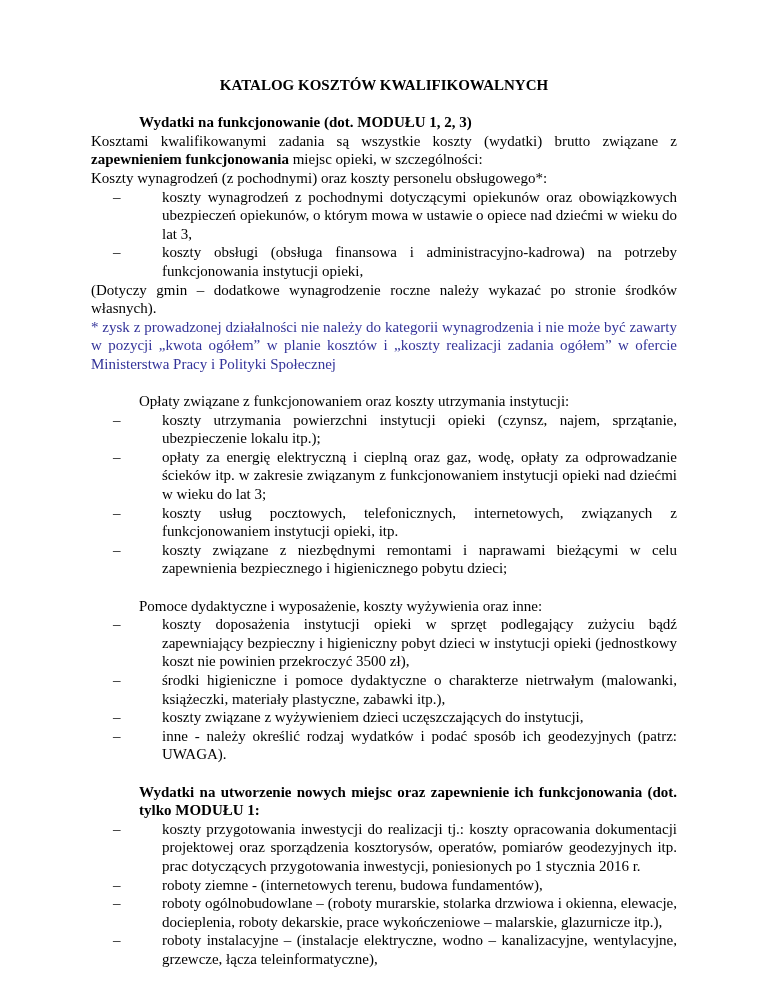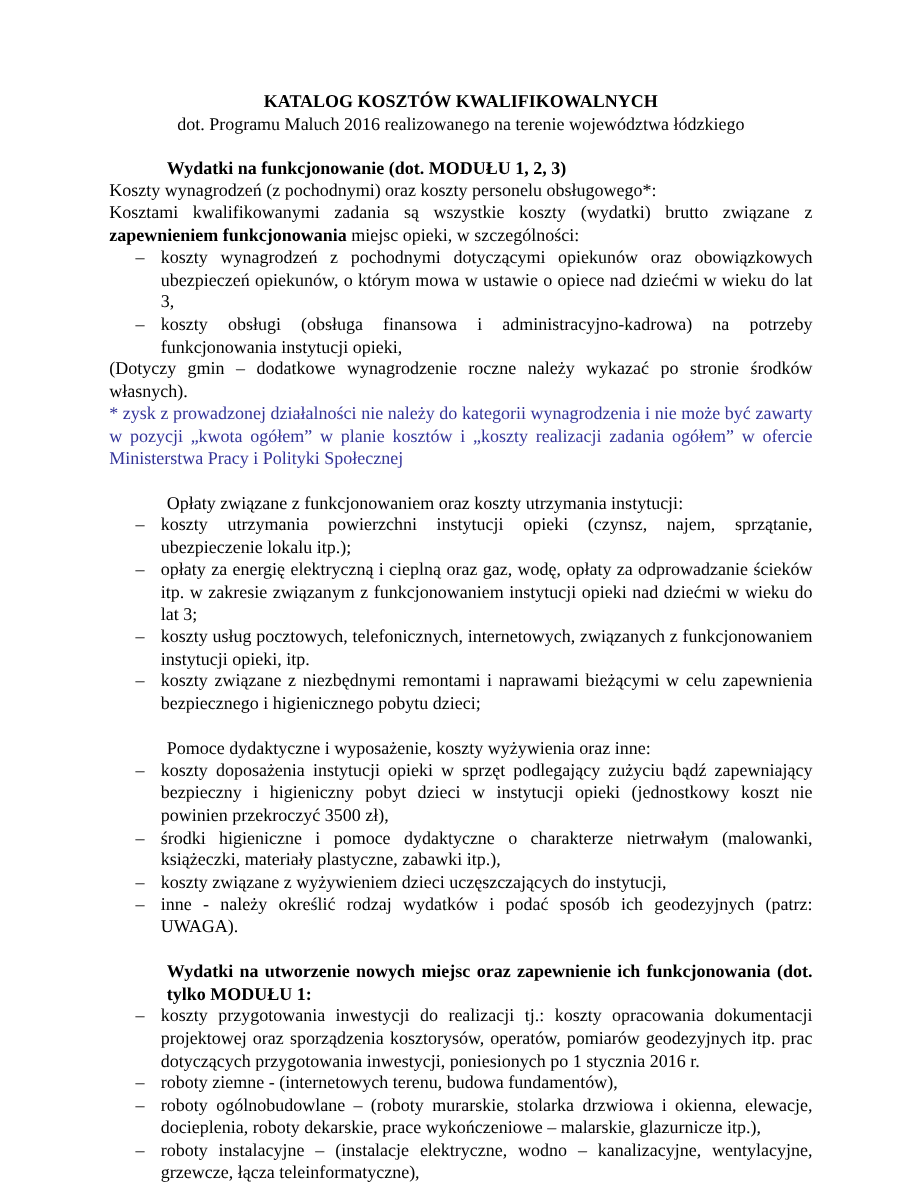--- a/index.html
+++ b/index.html
@@ -39,35 +39,35 @@
     padding: 0 0 0 22px;
   }
   ul.dash-list li { display: flex; }
   ul.dash-list .dash {
     flex: 0 0 21px;
     width: 21px;
   }
   ul.dash-list .li-text {
     flex: 1 1 auto;
     text-align: justify;
+    margin-left: 28px;
   }
 </style>
 </head>
 <body>
 
 <div class="page">
 
   <p class="center bold">KATALOG KOSZTÓW KWALIFIKOWALNYCH</p>
-  <p class="center">dot. Programu Maluch 2016 realizowanego na terenie województwa łódzkiego</p>
 
   <p class="bold blank-before">Wydatki na funkcjonowanie (dot. MODUŁU 1, 2, 3)</p>
 
+  <p class="just"><span>Kosztami kwalifikowanymi zadania są wszystkie koszty (wydatki) brutto związane z </span><span class="bold">zapewnieniem funkcjonowania</span><span> miejsc opieki, w szczególności:</span></p>
+
   <p class="just">Koszty wynagrodzeń (z pochodnymi) oraz koszty personelu obsługowego*:</p>
-
-  <p class="just"><span>Kosztami kwalifikowanymi zadania są wszystkie koszty (wydatki) brutto związane z </span><span class="bold">zapewnieniem funkcjonowania</span><span> miejsc opieki, w szczególności:</span></p>
 
   <ul class="dash-list">
     <li>
       <span class="dash">–</span>
       <span class="li-text">koszty wynagrodzeń z pochodnymi dotyczącymi opiekunów oraz obowiązkowych ubezpieczeń opiekunów, o którym mowa w ustawie o opiece nad dziećmi w wieku do lat 3,</span>
     </li>
     <li>
       <span class="dash">–</span>
       <span class="li-text">koszty obsługi (obsługa finansowa i administracyjno-kadrowa) na potrzeby funkcjonowania instytucji opieki,</span>
     </li>

